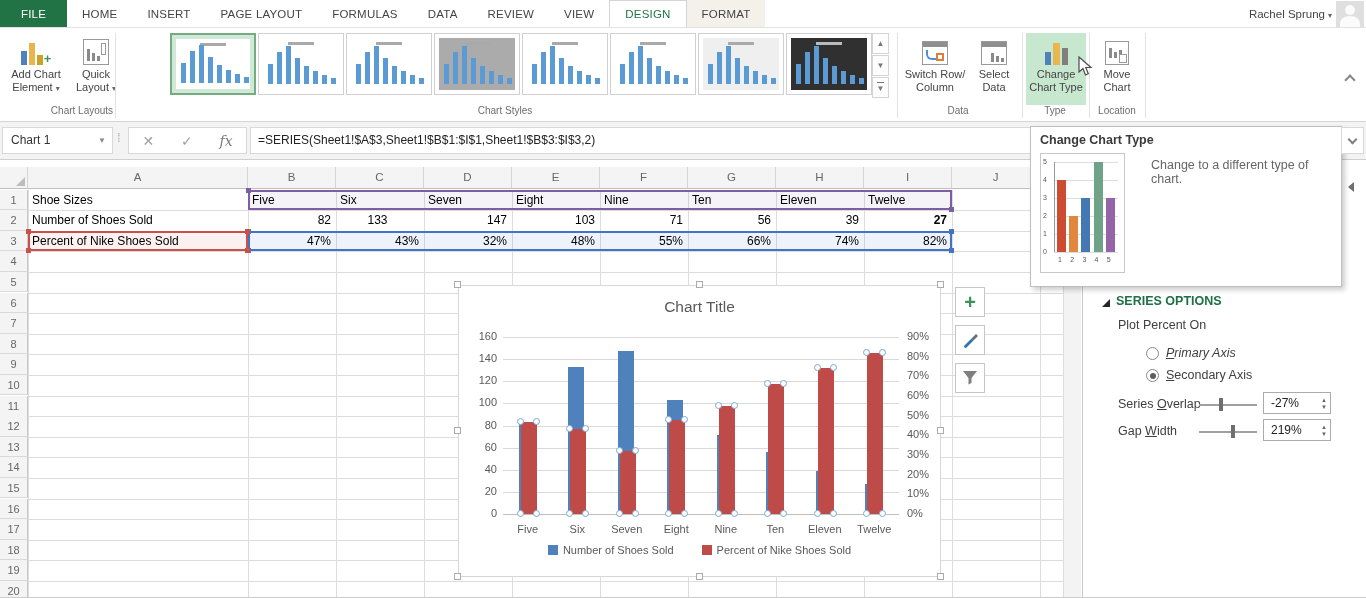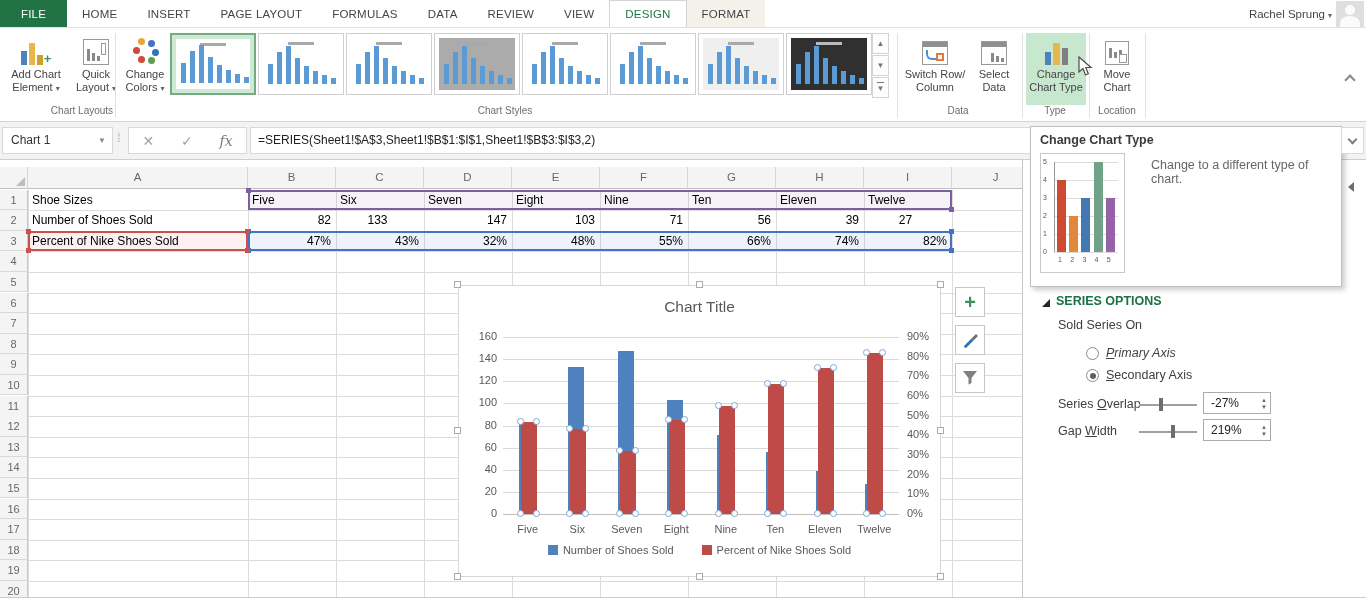--- a/index.html
+++ b/index.html
@@ -62,21 +62,21 @@
   #chart .grid { position:absolute; }
   .selhandle { position:absolute; width:7px; height:7px; border-radius:50%; background:#fff; border:1px solid #7FA8D4; z-index:6;}
   #chart-title { position:absolute; left:0; right:0; top:12px; text-align:center; font-size:15.5px; color:#595959;}
   #legend { position:absolute; left:0; right:0; top:258px; display:flex; justify-content:center; gap:28px; font-size:11px; color:#595959;}
   .legenditem { display:flex; align-items:center; gap:5px;}
   .swatch { width:10px; height:10px; display:inline-block;}
   .framehandle { position:absolute; width:7px; height:7px; background:#fff; border:1px solid #ABABAB; z-index:12;}
   .cbtn { position:absolute; left:955px; width:30px; height:30px; background:#fff; border:1px solid #C6C6C6; z-index:11; display:flex; align-items:center; justify-content:center;}
 
   
-  #pane { position:absolute; left:1022px; top:160px; width:284px; height:438px; background:#fff; border-left:1px solid #C8C8C8; font-size:12.5px; color:#404040;}
+  #pane { position:absolute; left:1082px; top:160px; width:284px; height:438px; background:#fff; border-left:1px solid #C8C8C8; font-size:12.5px; color:#404040;}
   #pane .plabel { position:absolute; white-space:nowrap;}
   #sec-title { position:absolute; left:33px; top:134px; font-weight:bold; color:#1E7145;}
   #sec-tri { position:absolute; left:19px; top:139px; width:0; height:0; border-bottom:8px solid #262626; border-left:8px solid transparent;}
   .radio { position:absolute; width:13px; height:13px; border-radius:50%; border:1px solid #898989; background:#fff;}
   .radio.on::after { content:""; position:absolute; left:2.5px; top:2.5px; width:6px; height:6px; border-radius:50%; background:#5E5E5E;}
   .slider-track { position:absolute; height:2px; background:#A0A0A0;}
   .slider-handle { position:absolute; width:4px; height:13px; background:#6E6E6E; top:-6px;}
   .spin { position:absolute; width:68px; height:22px; border:1px solid #ABABAB; background:#fff; font-size:12px; color:#222; line-height:20px; padding-left:7px;}
   .spin .arrows { position:absolute; right:3px; top:0; height:20px; display:flex; flex-direction:column; justify-content:center; gap:1px; color:#666; font-size:6px; line-height:6px;}
 
@@ -141,33 +141,20 @@
               <i style="width:3px;height:8px;background:#8A8A8A"></i>
               <i style="width:3px;height:5px;background:#8A8A8A"></i>
             </span>
           <span style="position:absolute;right:2px;top:3px;width:5px;height:12px;border:1px solid #9A9A9A;"></span>
         </span>
       </div>
       <span class="dd">Quick Layout</span>
     </div>
     <div class="rsep" style="left:115px;"></div>
 
-    <div class="bb" style="left:120px;width:50px;">
-      <div class="bicon">
-        <span style="position:relative;width:28px;height:28px;display:inline-block;">
-          <i style="position:absolute;left:7px;top:1px;width:7px;height:7px;border-radius:50%;background:#E8A33D"></i>
-          <i style="position:absolute;left:17px;top:3px;width:7px;height:7px;border-radius:50%;background:#4472C4"></i>
-          <i style="position:absolute;left:2px;top:10px;width:7px;height:7px;border-radius:50%;background:#CF4B3B"></i>
-          <i style="position:absolute;left:21px;top:12px;width:7px;height:7px;border-radius:50%;background:#2E75B6"></i>
-          <i style="position:absolute;left:7px;top:19px;width:7px;height:7px;border-radius:50%;background:#CF4B3B"></i>
-          <i style="position:absolute;left:17px;top:20px;width:7px;height:7px;border-radius:50%;background:#5F9E50"></i>
-        </span>
-      </div>
-      <span class="dd">Change Colors</span>
-    </div>
 
     <div id="gallery" class="abs" style="left:170px;top:5px;width:702px;height:64px;">
         <div class="thumb sel" style="left: 0px;">
           <div class="inner" style="background: rgb(255, 255, 255);">
             <div class="ttitle"></div>
             <div class="tbar" style="left: 5px; height: 20px;"></div>
             <div class="tbar" style="left: 14px; height: 32px;"></div>
             <div class="tbar" style="left: 23px; height: 38px;"></div>
             <div class="tbar" style="left: 32px; height: 26px;"></div>
             <div class="tbar" style="left: 41px; height: 18px;"></div>
@@ -453,21 +440,21 @@
         <div class="cellt" style="left: 780px; top: 29.5px; width: 83px; text-align: left;">Eleven</div>
         <div class="cellt" style="left: 868px; top: 29.5px; width: 83px; text-align: left;">Twelve</div>
         <div class="cellt" style="left: 32px; top: 50.1px; width: 212px;">Number of Shoes Sold</div>
         <div class="cellt" style="left: 248px; top: 50.1px; width: 83px; text-align: right;">82</div>
         <div class="cellt" style="left: 336px; top: 50.1px; width: 83px; text-align: center;">133</div>
         <div class="cellt" style="left: 424px; top: 50.1px; width: 83px; text-align: right;">147</div>
         <div class="cellt" style="left: 512px; top: 50.1px; width: 83px; text-align: right;">103</div>
         <div class="cellt" style="left: 600px; top: 50.1px; width: 83px; text-align: right;">71</div>
         <div class="cellt" style="left: 688px; top: 50.1px; width: 83px; text-align: right;">56</div>
         <div class="cellt" style="left: 776px; top: 50.1px; width: 83px; text-align: right;">39</div>
-        <div class="cellt" style="left: 864px; top: 50.1px; width: 83px; text-align: center;">27</div>
+        <div class="cellt" style="left: 864px; top: 50.1px; width: 83px; text-align: right; font-weight: bold;">27</div>
         <div class="cellt" style="left: 32px; top: 70.7px; width: 212px;">Percent of Nike Shoes Sold</div>
         <div class="cellt" style="left: 248px; top: 70.7px; width: 83px; text-align: right;">47%</div>
         <div class="cellt" style="left: 336px; top: 70.7px; width: 83px; text-align: right;">43%</div>
         <div class="cellt" style="left: 424px; top: 70.7px; width: 83px; text-align: right;">32%</div>
         <div class="cellt" style="left: 512px; top: 70.7px; width: 83px; text-align: right;">48%</div>
         <div class="cellt" style="left: 600px; top: 70.7px; width: 83px; text-align: right;">55%</div>
         <div class="cellt" style="left: 688px; top: 70.7px; width: 83px; text-align: right;">66%</div>
         <div class="cellt" style="left: 776px; top: 70.7px; width: 83px; text-align: right;">74%</div>
         <div class="cellt" style="left: 864px; top: 70.7px; width: 83px; text-align: right;">82%</div>
       </div>
@@ -593,21 +580,21 @@
     <div class="cbtn" style="top:203px;">
       <svg width="18" height="16">
           <path d="M2 1 L16 1 L10.5 8 L10.5 13 L7.5 14.5 L7.5 8 Z" fill="#7F7F7F"></path>
         </svg>
     </div>
   </div>
 
   <div id="pane">
     <div id="sec-tri"></div>
     <div id="sec-title">SERIES OPTIONS</div>
-    <div class="plabel" style="left:35px;top:158px;">Sold Series On</div>
+    <div class="plabel" style="left:35px;top:158px;">Plot Percent On</div>
     <div id="radios">
         <div class="radio" style="left: 63px; top: 187px;"></div>
         <div class="plabel" style="left: 83px; top: 186px; font-style: italic;"><u>P</u>rimary Axis</div>
         <div class="radio on" style="left: 63px; top: 209px;"></div>
         <div class="plabel" style="left: 83px; top: 208px;"><u>S</u>econdary Axis</div>
       </div>
     <div class="plabel" style="left:35px;top:237px;">Series <u>O</u>verlap</div>
     <div class="slider-track" style="left:116px;top:244px;width:58px;">
         <span class="slider-handle" style="left:20px;"></span>
       </div>

